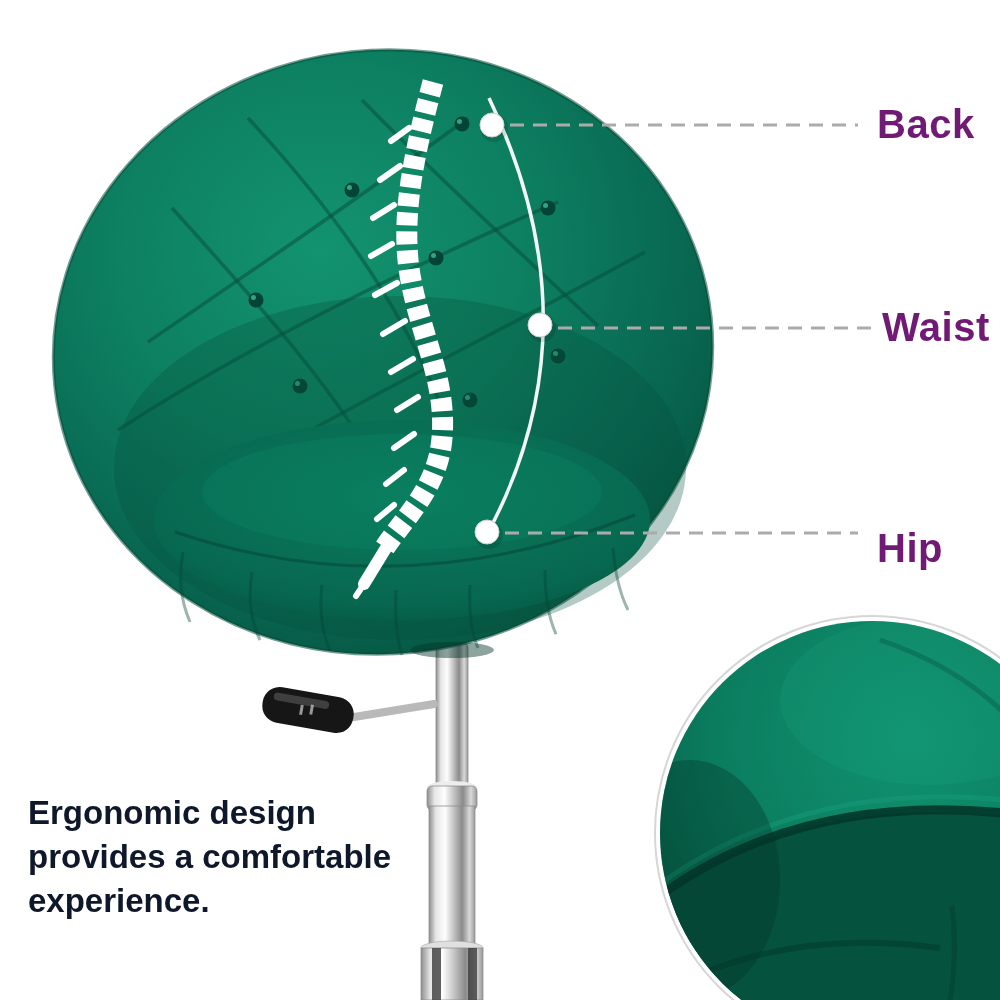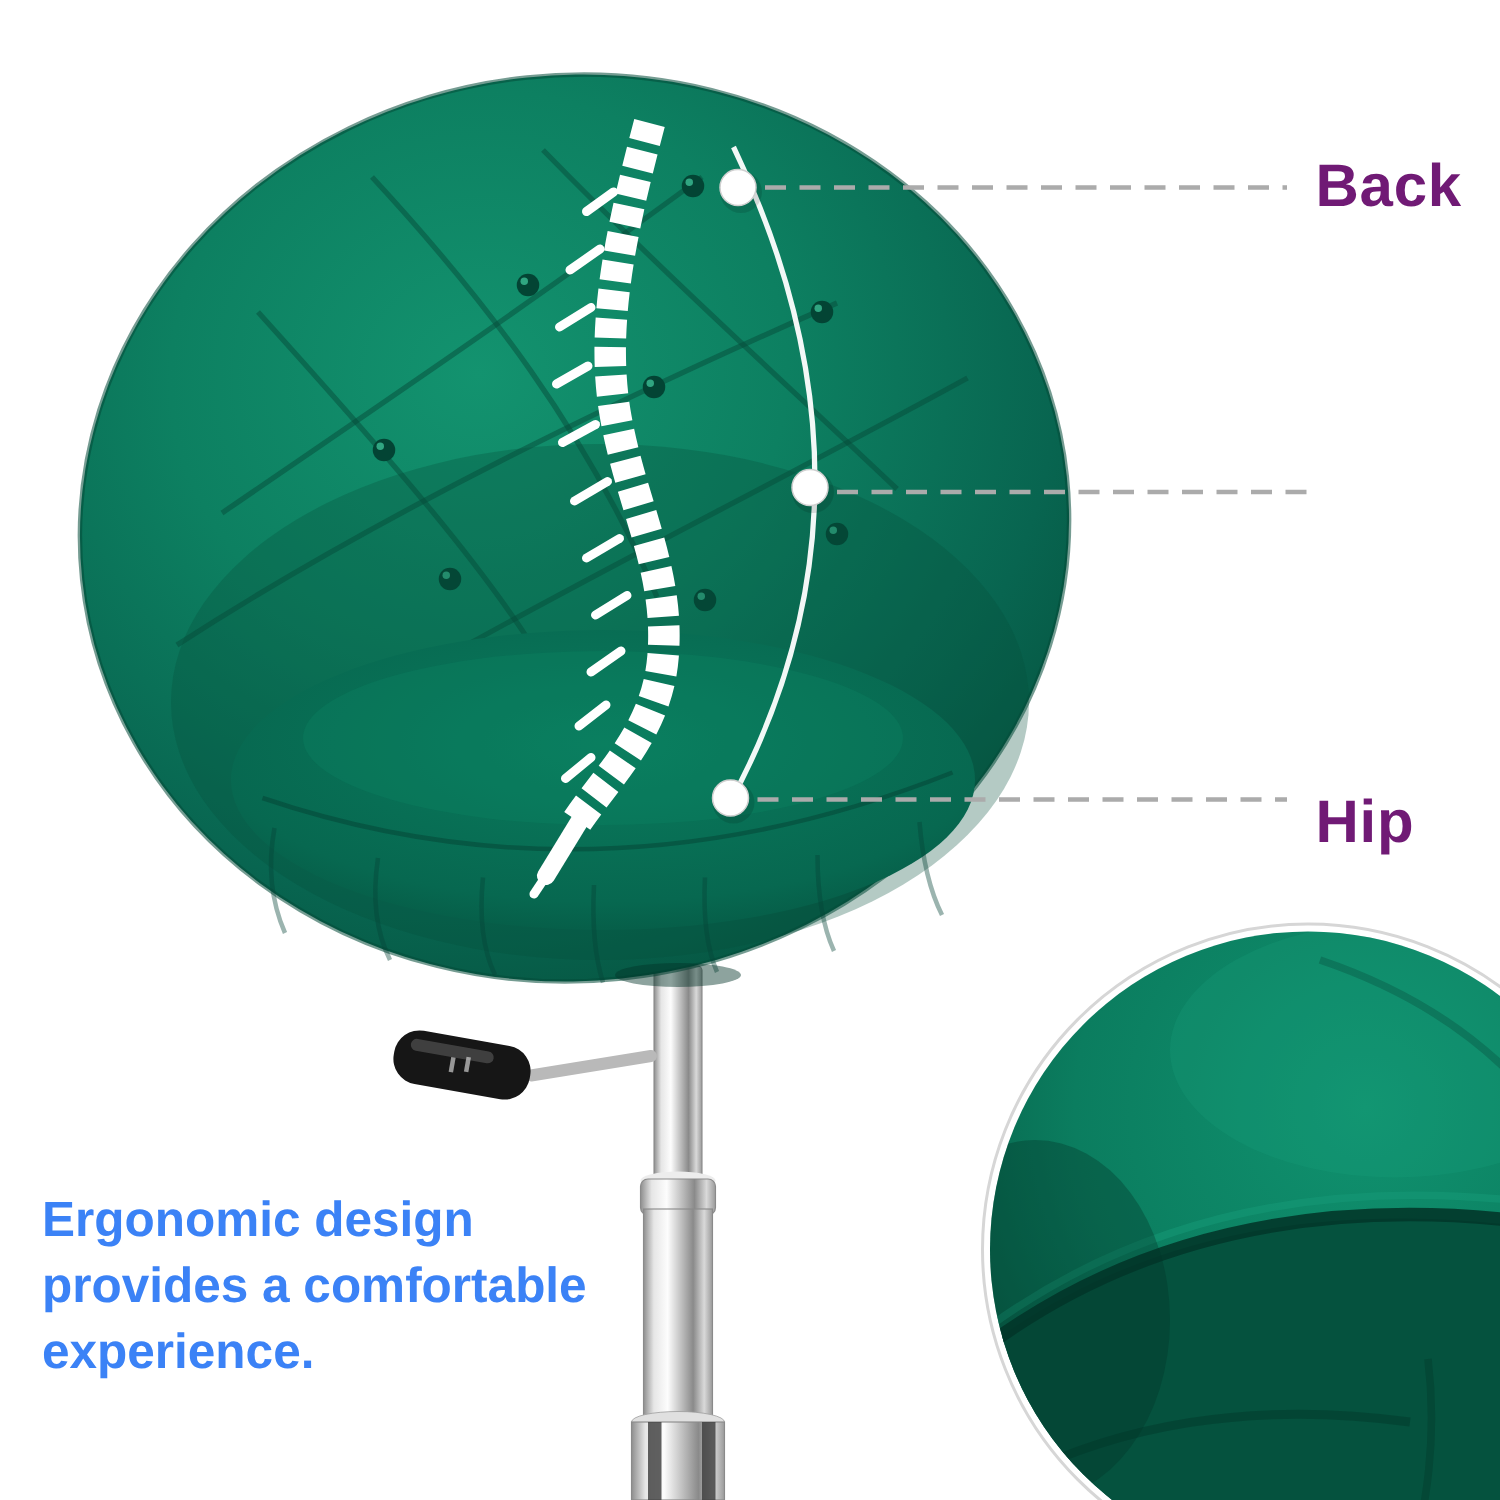--- a/index.html
+++ b/index.html
@@ -10,21 +10,21 @@
   .stage svg{position:absolute;left:0;top:0;}
   .callout-label{
     position:absolute;font-size:40px;font-weight:700;color:#701a75;
     letter-spacing:.5px;white-space:nowrap;
   }
   .lbl-back{left:877px;top:102px}
   .lbl-waist{left:882px;top:305px}
   .lbl-hip{left:877px;top:526px}
   .caption{
     position:absolute;left:28px;top:791px;width:420px;
-    font-size:33px;font-weight:700;color:#3b82f6;line-height:1.34;
+    font-size:33px;font-weight:700;color:#0f172a;line-height:1.34;
     white-space:pre-line;
   }
 </style>
 </head>
 <body>
 
 <div class="stage">
 
   <svg width="1000" height="1000" viewBox="0 0 1000 1000">
     <defs>
@@ -190,18 +190,19 @@
         <path d="M880,640 C975,672 1035,730 1068,806" stroke="#044E3B" stroke-width="5" fill="none" opacity="0.5"></path>
         <path d="M664,992 C744,948 838,934 940,948" stroke="#033F30" stroke-width="6" fill="none" opacity="0.65"></path>
         <path d="M952,906 C958,956 952,1006 938,1048" stroke="#033F30" stroke-width="5" fill="none" opacity="0.55"></path>
         <ellipse cx="930" cy="700" rx="150" ry="85" fill="#1CA680" opacity="0.22"></ellipse>
         <ellipse cx="690" cy="880" rx="90" ry="120" fill="#023328" opacity="0.35"></ellipse>
       </g>
     </g>
   </svg>
 
   <div class="callout-label lbl-back">Back</div>
+  <div class="callout-label lbl-waist">Waist</div>
   <div class="callout-label lbl-hip">Hip</div>
 
   <div class="caption">Ergonomic design
 provides a comfortable
 experience.</div>
 </div>
 
 </body></html>

